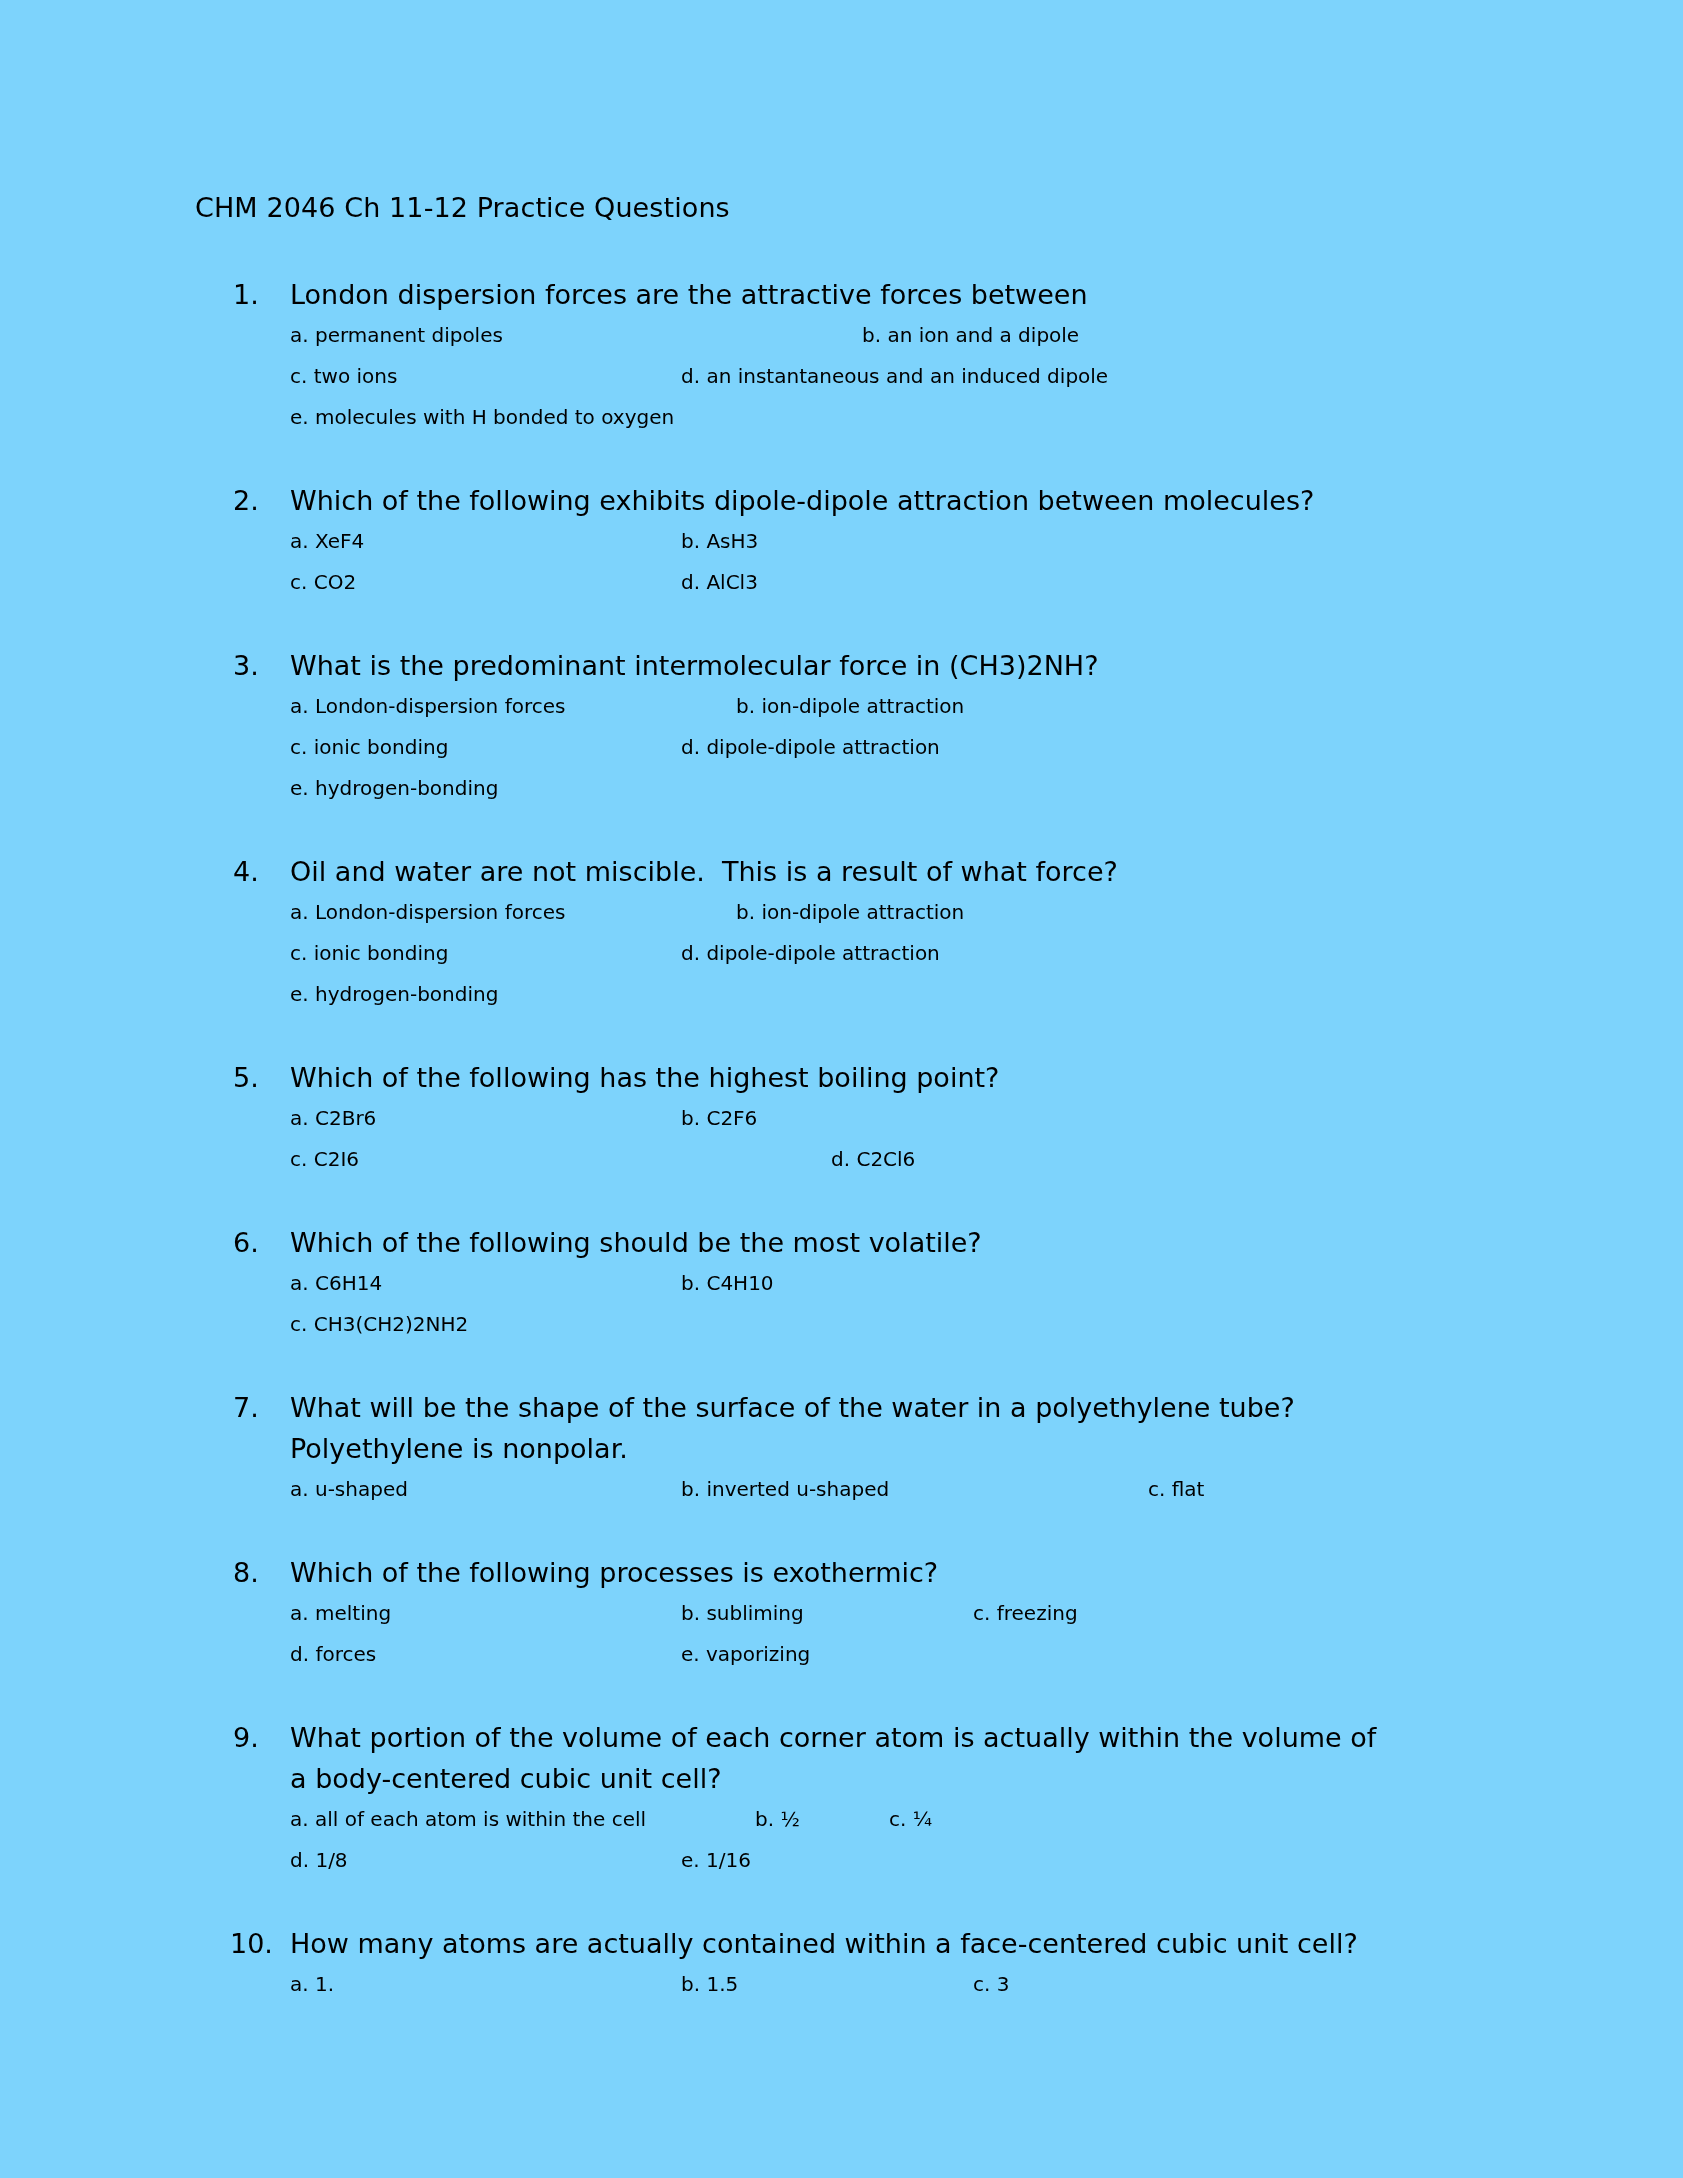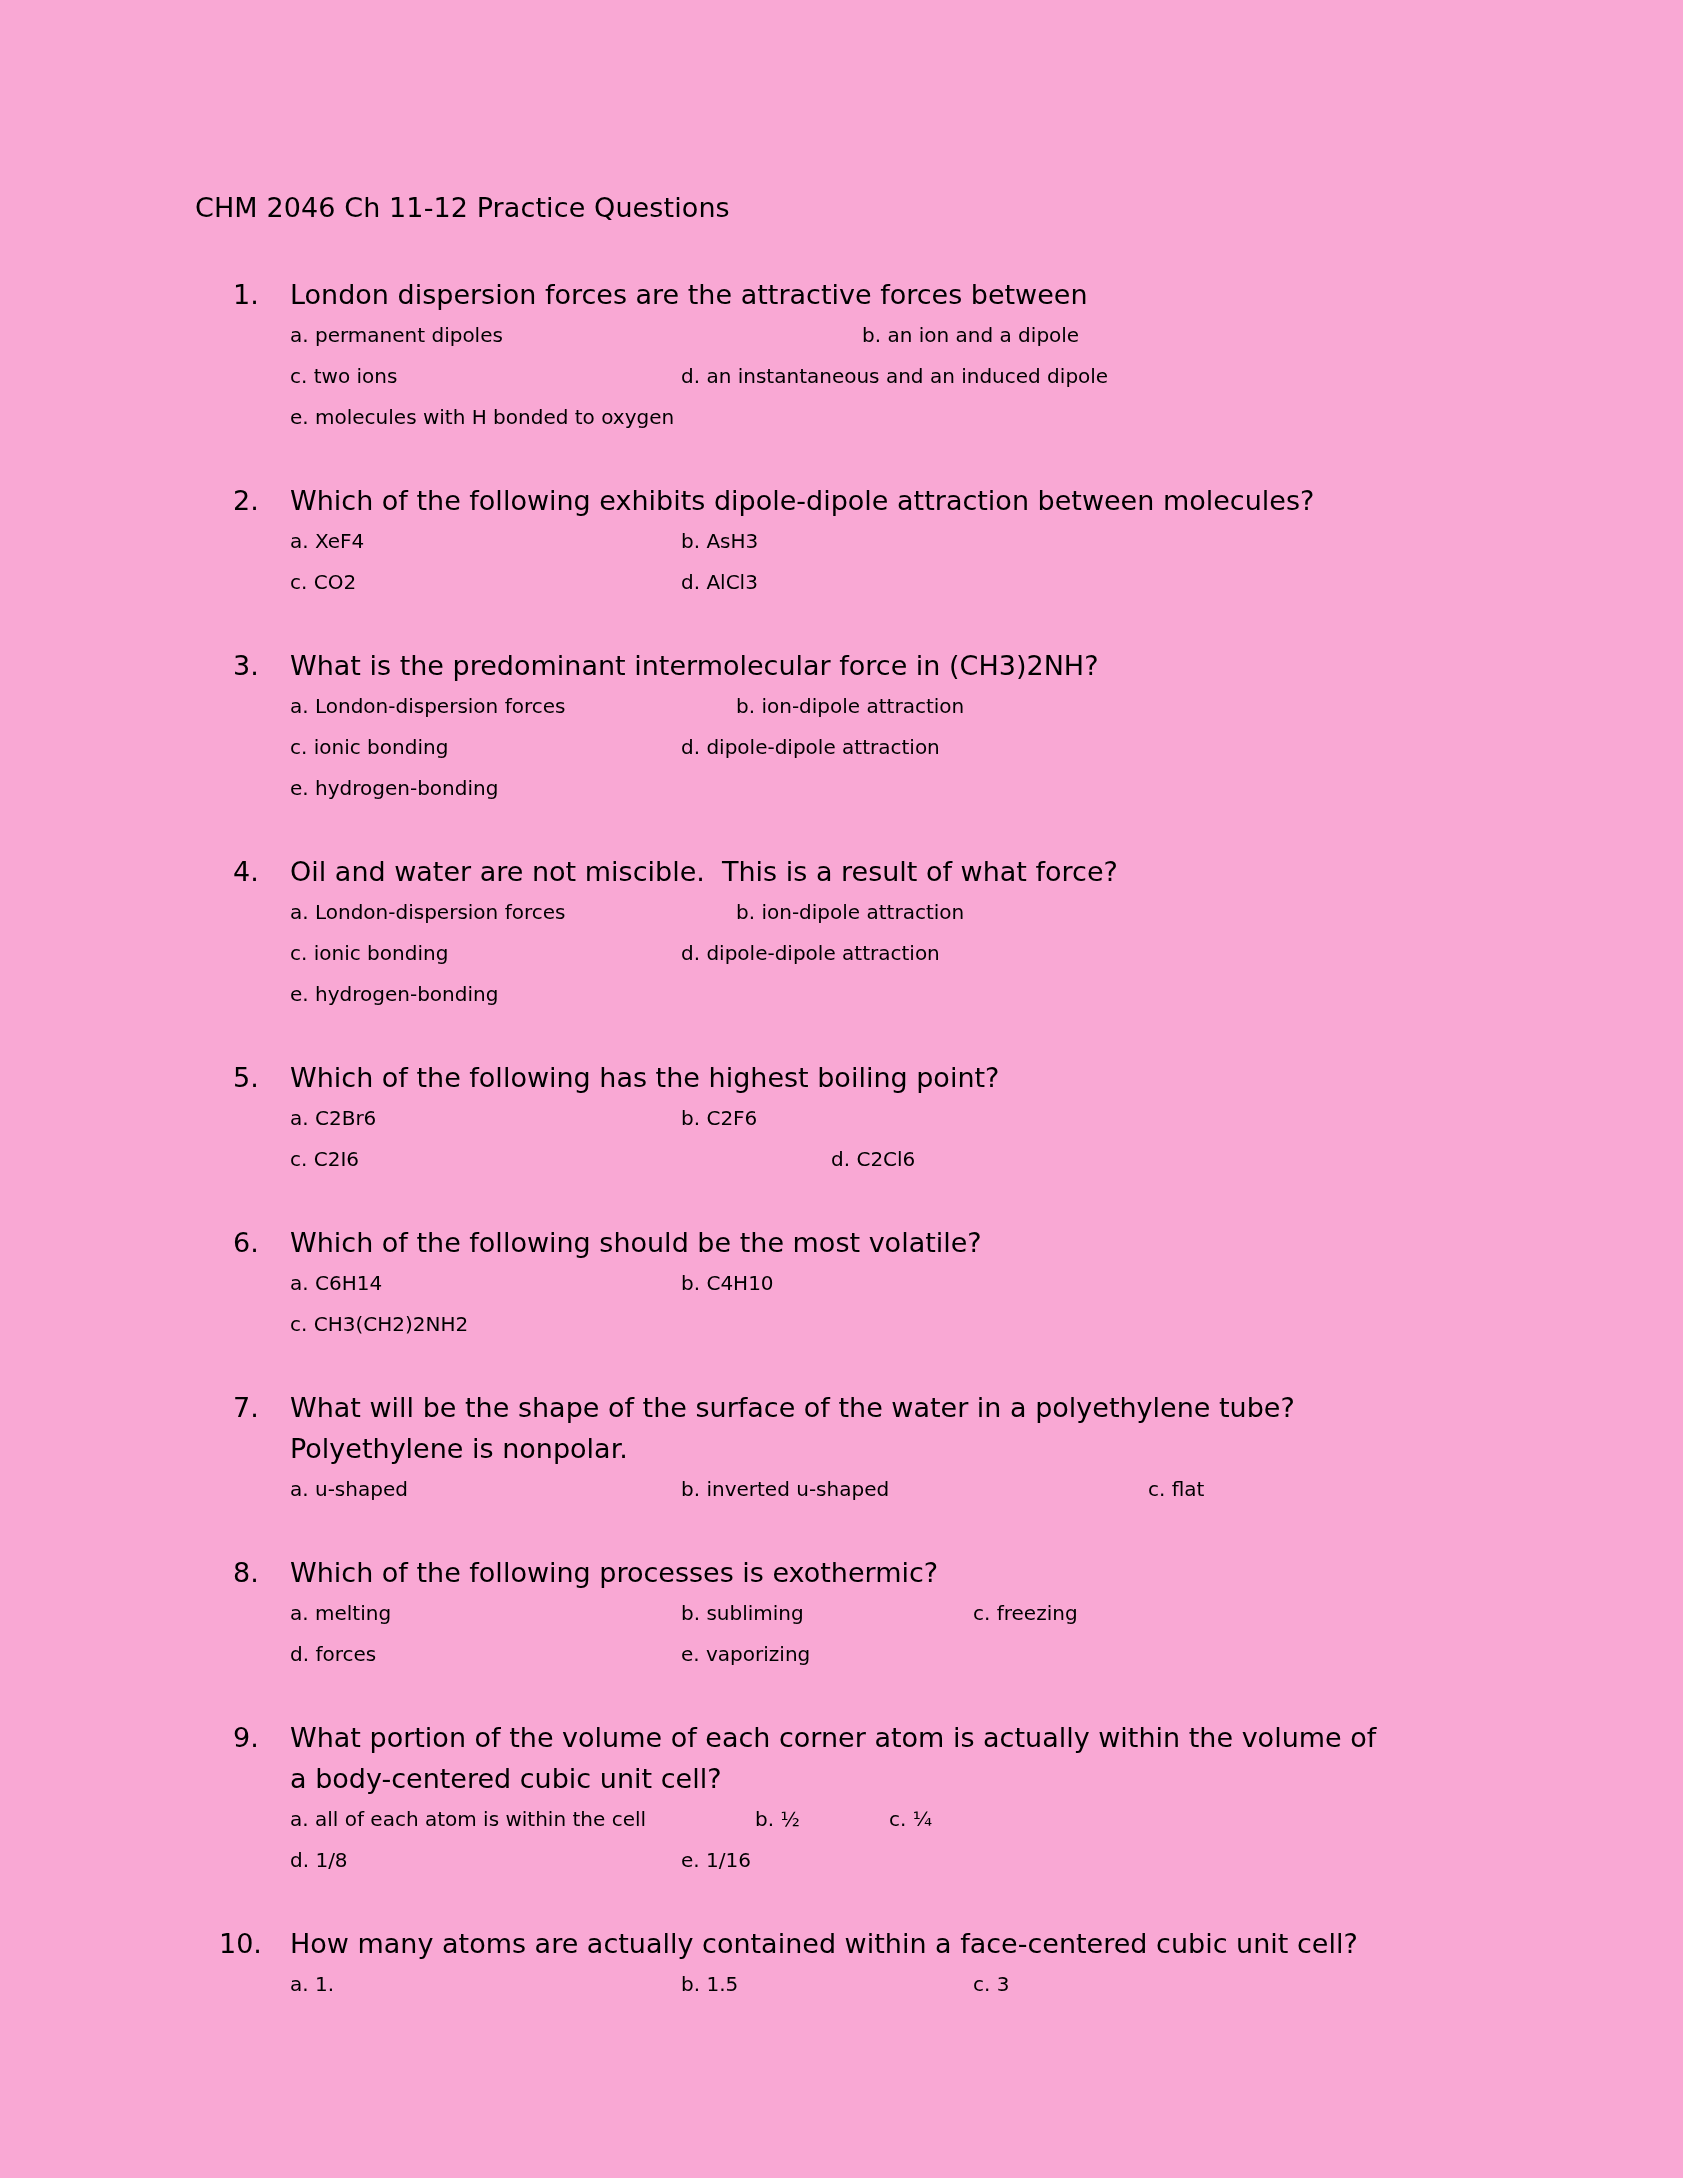--- a/index.html
+++ b/index.html
@@ -12,21 +12,21 @@
     width: 1683px;
     height: 2178px;
     font-family: "DejaVu Sans", sans-serif;
     color: #000000;
     overflow: hidden;
   }
   .page {
     position: relative;
     width: 1683px;
     height: 2178px;
-    background: #f9a8d4;
+    background: #7dd3fc;
     box-sizing: border-box;
     padding: 188px 149px 0 195px;
   }
   .doc-title {
     font-size: 27px;
     line-height: 40px;
     letter-spacing: 0.1px;
     margin: 0 0 46px 0;
     white-space: pre;
   }
@@ -45,22 +45,23 @@
     position: absolute;
     left: 38px;
     top: 0;
     width: 57px;
     font-size: 27px;
     line-height: 41px;
     text-align: left;
     white-space: pre;
   }
   .q-num.wide {
-    left: 24px;
+    left: 18px;
     width: 77px;
+    text-align: center;
   }
   .q-text {
     font-size: 27px;
     line-height: 41px;
     white-space: pre;
   }
   .q-text-line {
     display: block;
     white-space: pre;
   }

